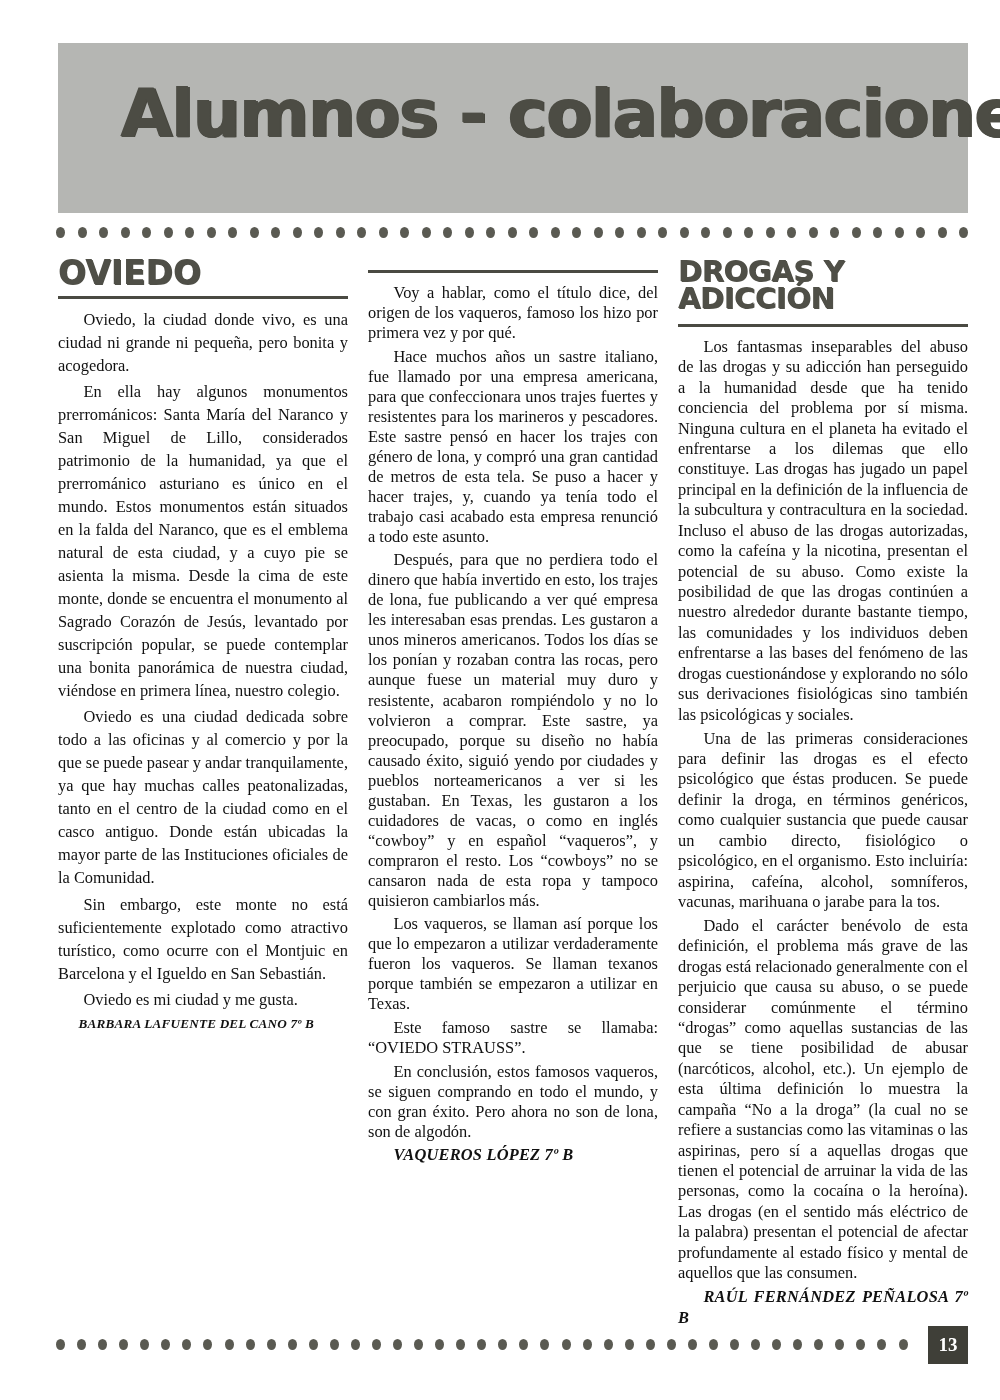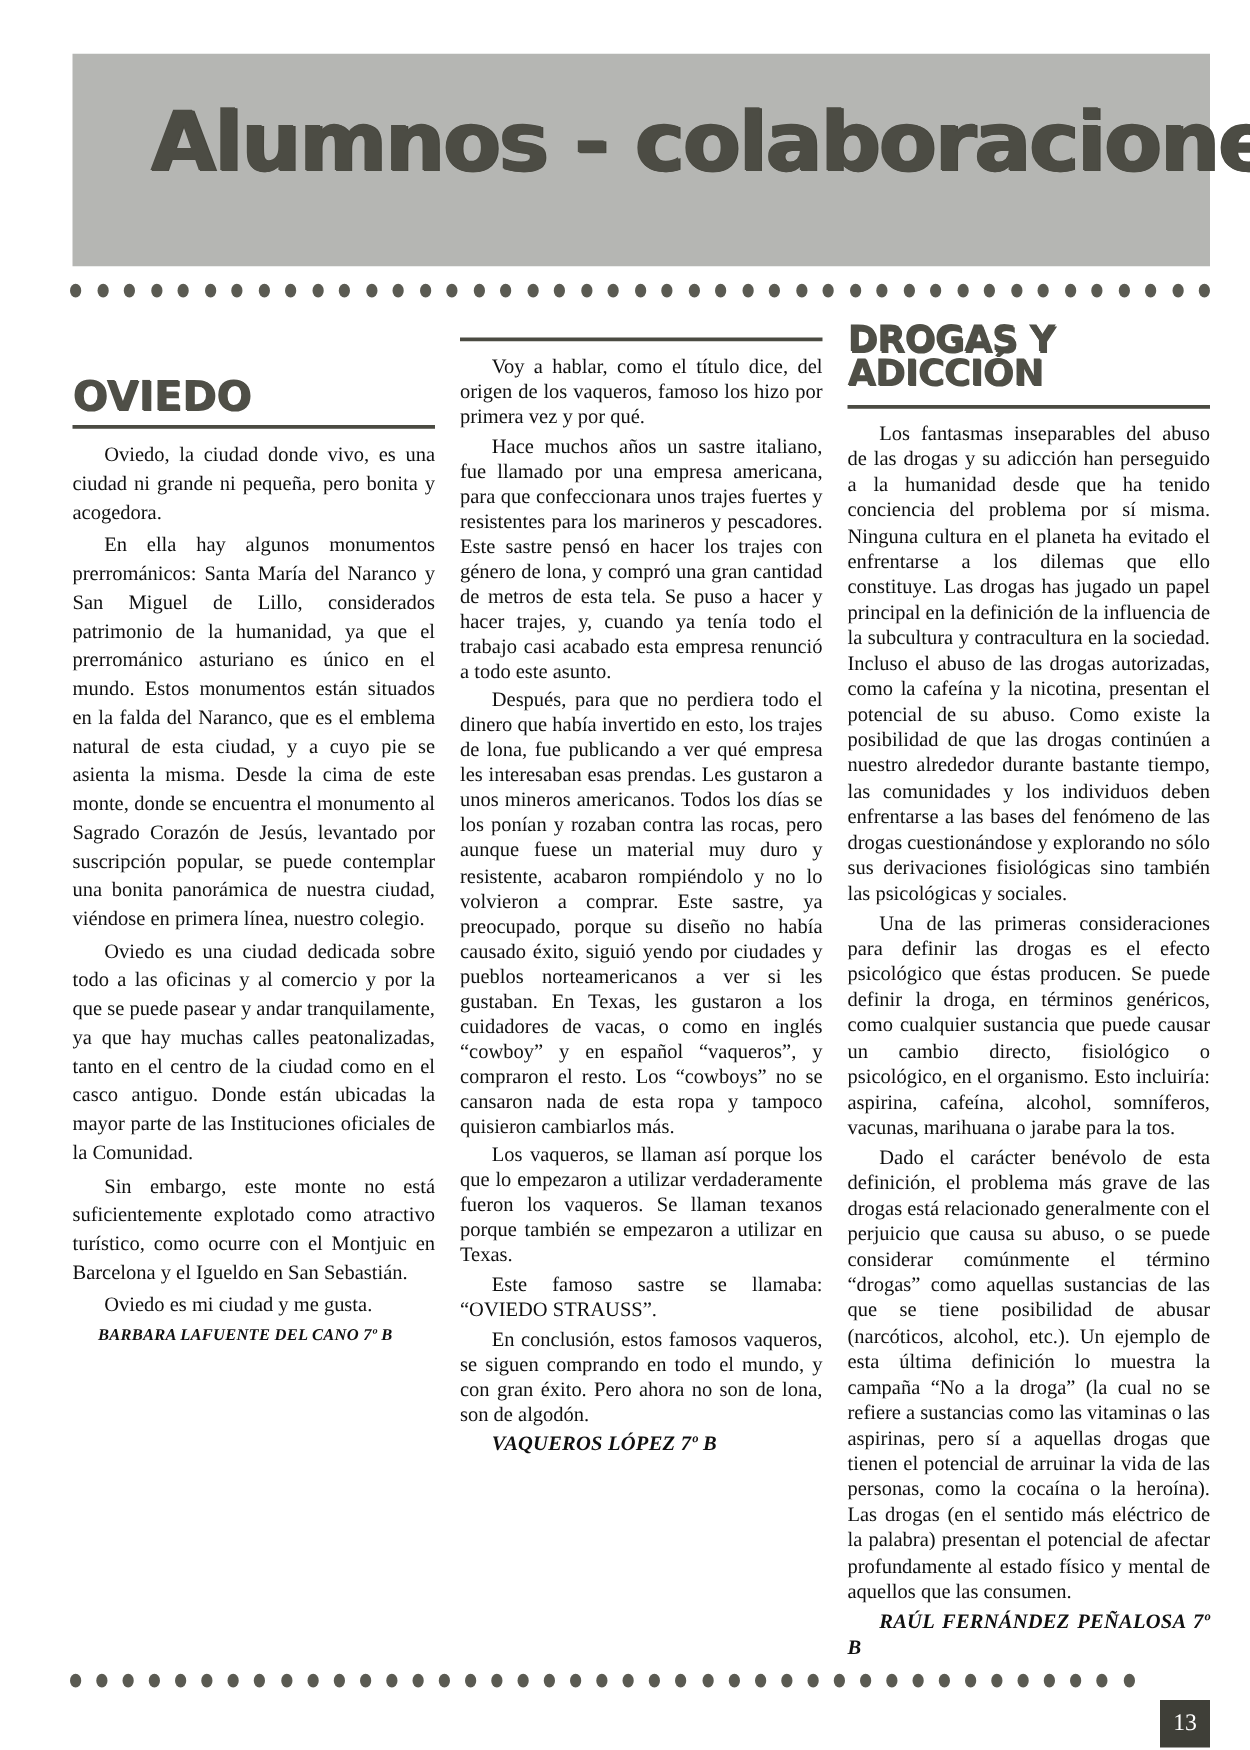--- a/index.html
+++ b/index.html
@@ -60,27 +60,27 @@
     background: #5a5a52;
     flex: 0 0 auto;
   }
   .dot-rule-top { top: 226px; }
   .dot-rule-bottom { top: 1338px; width: 852px; }
 
   
   .page-badge {
     position: absolute;
     right: 32px;
-    top: 1360px;
+    top: 1326px;
     width: 40px;
     height: 38px;
     background: #3f3f38;
     color: #ffffff;
     font-family: "Liberation Serif", serif;
-    font-weight: 400;
+    font-weight: 700;
     font-size: 19px;
     display: flex;
     align-items: center;
     justify-content: center;
   }
 
   
   .columns {
     position: absolute;
     left: 58px;
@@ -106,21 +106,21 @@
     text-transform: uppercase;
     margin: 0;
     text-shadow: 1px 1px 0 #4f4f47;
   }
   .head-rule {
     border: 0;
     border-top: 3px solid #4a4a42;
     margin: 9px 0 10px 0;
     width: 100%;
   }
-  .col-oviedo .art-head { font-size: 33px; letter-spacing: 0px; margin-top: 44px; }
+  .col-oviedo .art-head { font-size: 33px; letter-spacing: 0px; }
   .col-oviedo .head-rule { margin-top: 7px; }
   .col-vaqueros .head-rule { margin-top: 12px; }
   .col-drogas .head-rule { margin-top: 12px; }
 
   .art-body p {
     margin: 0;
     font-size: 16.4px;
     line-height: 1.285;
     text-align: justify;
     text-indent: 1.55em;

